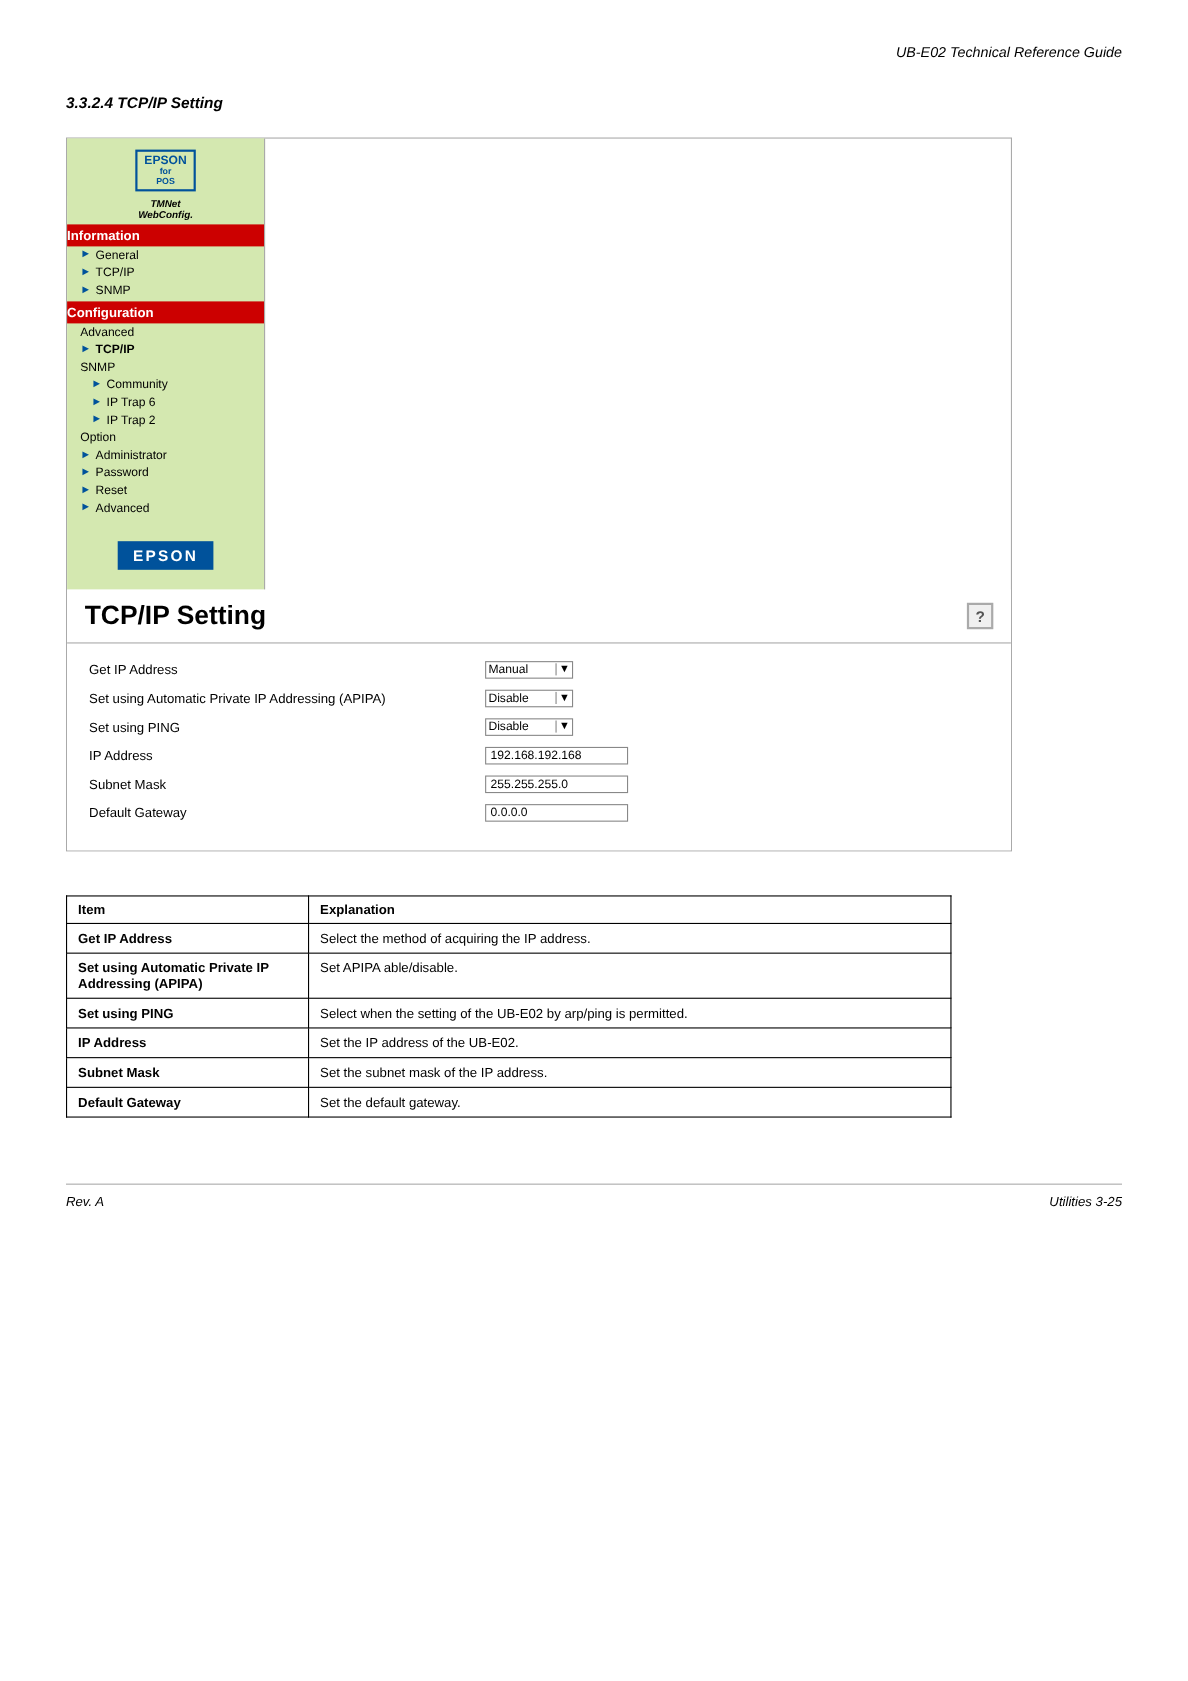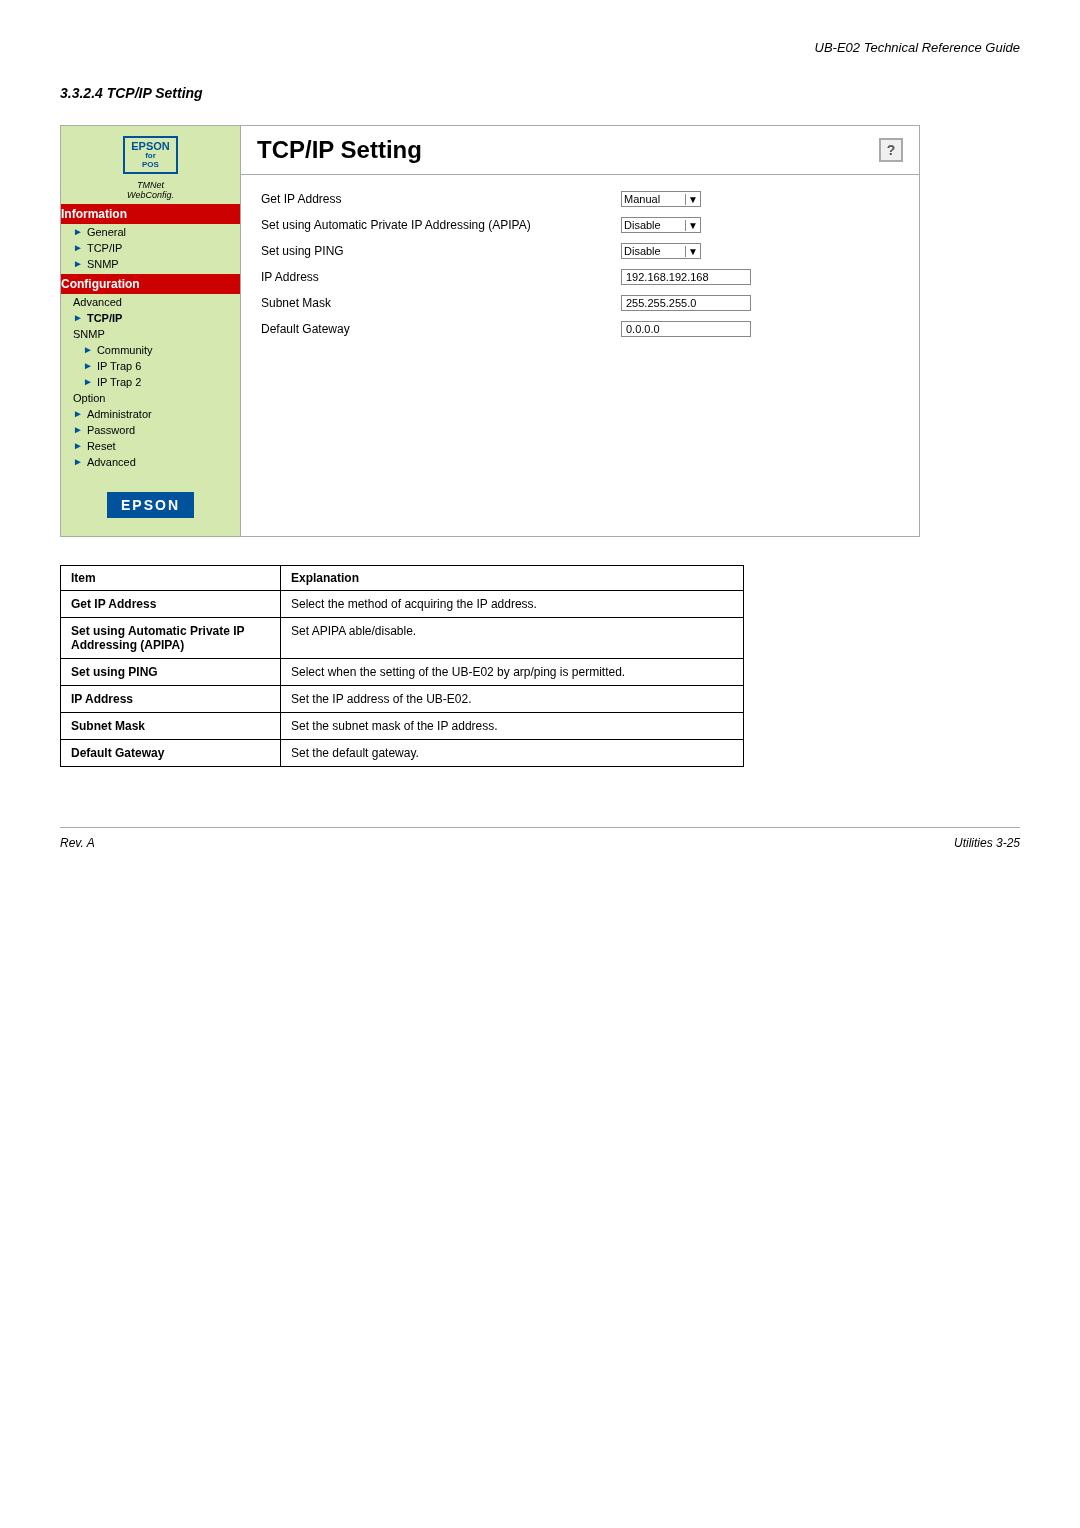--- a/index.html
+++ b/index.html
@@ -28,21 +28,22 @@
       font-size: 14px;
       margin-bottom: 24px;
     }
 
     
     .ui-screenshot {
       border: 1px solid #aaa;
       display: flex;
       width: 860px;
       min-height: 400px;
-      margin-bottom: 28px;
+      margin-bottom: 40px;
+      flex-direction: column;
     }
 
     
     .sidebar {
       width: 180px;
       background: #d4e8b0;
       border-right: 1px solid #aaa;
       flex-shrink: 0;
       padding-bottom: 10px;
     }
@@ -67,21 +68,21 @@
       line-height: 1.1;
     }
     .epson-logo-box .brand { font-size: 11px; font-weight: bold; color: #00529b; }
     .epson-logo-box .sub { font-size: 8px; color: #00529b; }
 
     .tmnet-label {
       font-size: 9px;
       font-style: italic;
       text-align: center;
       padding: 2px 0;
-      font-weight: normal;
+      font-weight: bold;
       color: #000;
     }
 
     .sidebar-section-header {
       background: #cc0000;
       color: #fff;
       font-weight: bold;
       font-size: 12px;
       padding: 3px 0;
       margin-top: 2px;
@@ -229,21 +230,21 @@
       font-size: 12px;
       font-weight: bold;
       padding: 6px 30px;
       border: none;
       letter-spacing: 1px;
       cursor: pointer;
     }
 
     
     .info-table {
-      width: 684px;
+      width: 805px;
       border-collapse: collapse;
       margin-bottom: 51px;
       font-size: 12px;
     }
 
     .info-table th {
       border: 1px solid #000;
       padding: 5px 10px;
       font-weight: bold;
       background: #fff;

